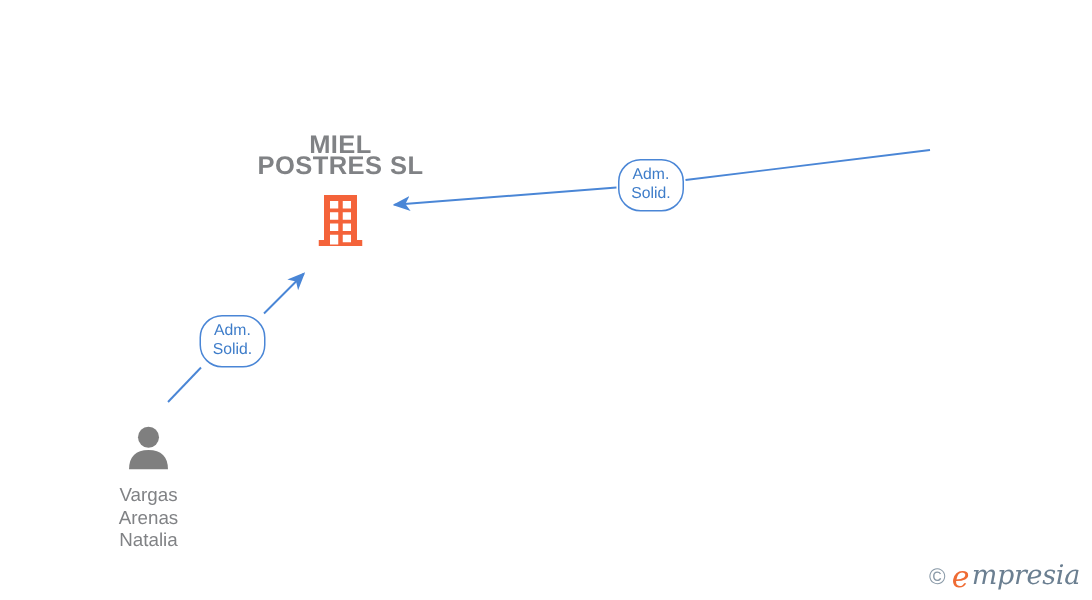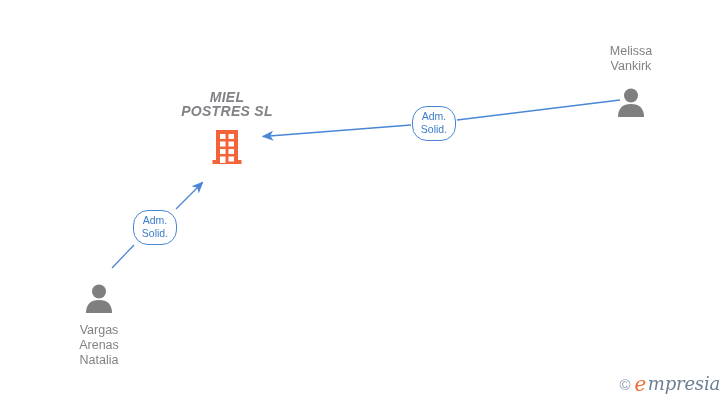--- a/index.html
+++ b/index.html
@@ -28,27 +28,26 @@
 
   
   .company-node {
     position: absolute;
     left: 162px;
     top: 90px;
     width: 130px;
     text-align: center;
   }
   .company-label {
-    font-size: 14px;
+    font-size: 17px;
     font-weight: bold;
     color: #808285;
     line-height: 14px;
     letter-spacing: 0.3px;
     white-space: pre-line;
-    font-style: italic;
   }
   .building-icon {
     margin: 12px auto 0 auto;
     width: 30px;
     height: 36px;
     display: block;
   }
 
   
   .person-node {
@@ -176,28 +175,20 @@
       <rect x="8" y="11.5" width="5.5" height="5" fill="#ffffff"></rect>
       <rect x="16.5" y="11.5" width="5.5" height="5" fill="#ffffff"></rect>
       <rect x="8" y="19" width="5.5" height="5" fill="#ffffff"></rect>
       <rect x="16.5" y="19" width="5.5" height="5" fill="#ffffff"></rect>
 
       <rect x="8" y="26.5" width="5.5" height="6.5" fill="#ffffff"></rect>
       <rect x="16.5" y="26.5" width="5.5" height="5" fill="#ffffff"></rect>
     </svg>
   </div>
 
-  <div class="person-node top-right">
-    <div class="person-label">Melissa
-Vankirk</div>
-    <svg class="person-icon" viewBox="0 0 30 29" xmlns="http://www.w3.org/2000/svg">
-      <circle cx="15" cy="7.5" r="7" fill="#7f7f7f"></circle>
-      <path d="M15,16 C23.5,16 28,20.5 28,29 L2,29 C2,20.5 6.5,16 15,16 Z" fill="#7f7f7f"></path>
-    </svg>
-  </div>
 
   <div class="person-node bottom-left">
     <svg class="person-icon" viewBox="0 0 30 29" xmlns="http://www.w3.org/2000/svg">
       <circle cx="15" cy="7.5" r="7" fill="#7f7f7f"></circle>
       <path d="M15,16 C23.5,16 28,20.5 28,29 L2,29 C2,20.5 6.5,16 15,16 Z" fill="#7f7f7f"></path>
     </svg>
     <div class="person-label">Vargas
 Arenas
 Natalia</div>
   </div>

